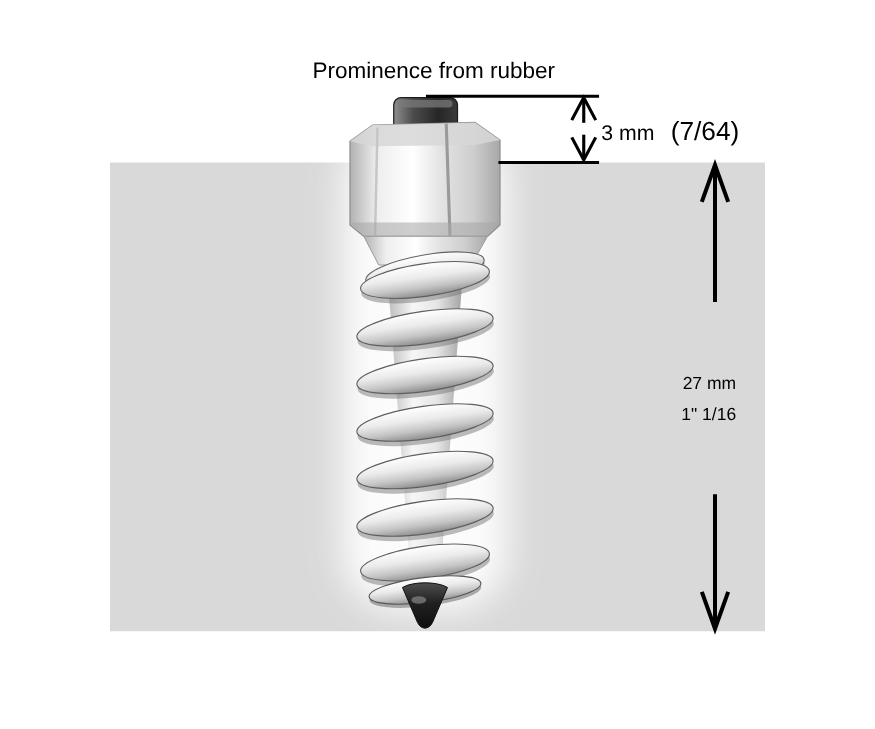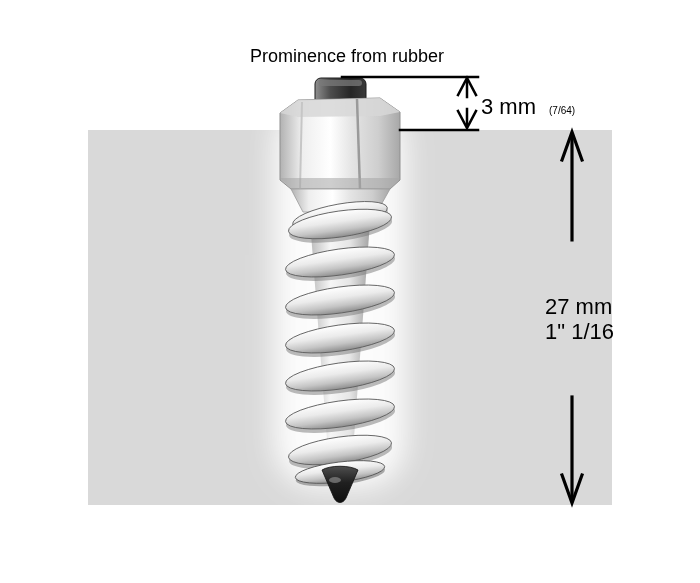--- a/index.html
+++ b/index.html
@@ -3,23 +3,23 @@
 <meta charset="utf-8">
 <style>
   html,body{margin:0;padding:0;background:#ffffff;}
   .stage{
     position:relative;width:700px;height:583px;background:#ffffff;
     font-family:"Liberation Sans",sans-serif;color:#000;overflow:hidden;border-radius:22px;
   }
   .stage svg{position:absolute;left:0;top:0;}
   .lbl{position:absolute;white-space:nowrap;font-size:18px;color:#000;}
   .lbl.centered{transform:translateX(-50%);}
-  .dim-inline .metric{font-size:22px;}
-  .dim-inline .imperial{font-size:10px;margin-left:8px;}
-  .dim-stack{line-height:25px;font-size:22px;text-align:left;}
+  .dim-inline .metric{font-size:17px;}
+  .dim-inline .imperial{font-size:21px;margin-left:8px;}
+  .dim-stack{line-height:25px;font-size:14px;text-align:right;}
 </style>
 </head>
 <body>
 
 <div class="stage">
 
   <svg width="700" height="583" viewBox="0 0 700 583">
     <defs>
       <linearGradient id="gHex" x1="0" y1="0" x2="1" y2="0">
         <stop offset="0" stop-color="#b2b2b2"></stop>

